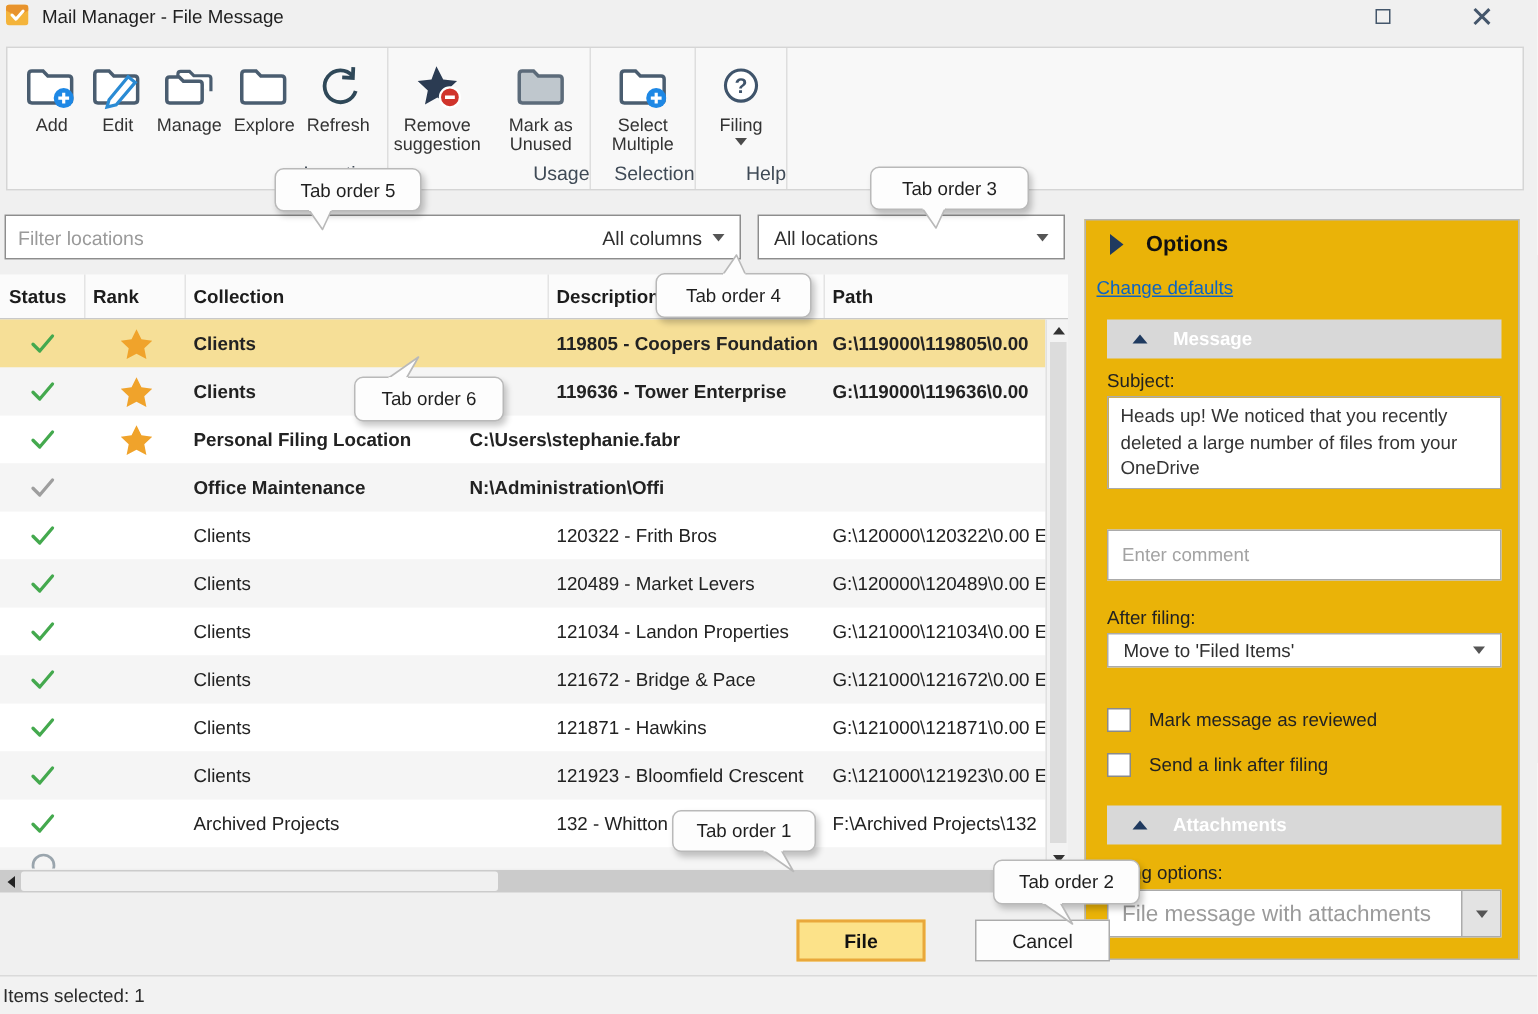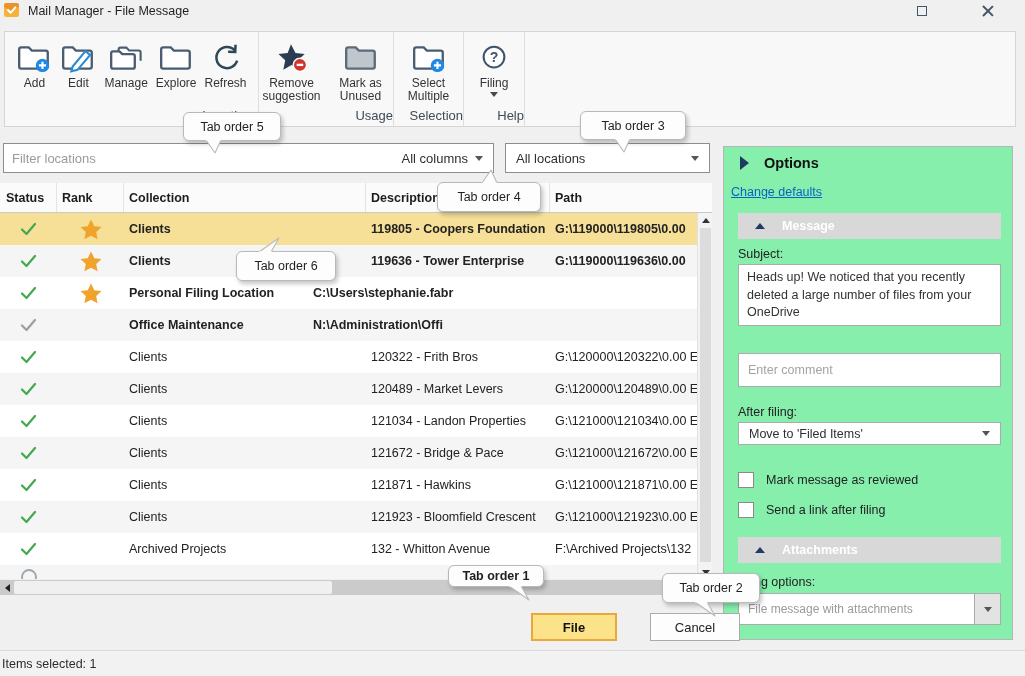--- a/index.html
+++ b/index.html
@@ -61,52 +61,52 @@
   .tri-up{ width:0;height:0;border-left:4px solid transparent;border-right:4px solid transparent;border-bottom:5px solid #333; }
   .tri-down{ width:0;height:0;border-left:4px solid transparent;border-right:4px solid transparent;border-top:5px solid #333; }
   .hscroll { position:absolute; left:0; top:580px; width:712px; height:15px; background:#cbcbcb; }
   .hscroll .thumb { position:absolute; left:14px; top:1px; width:318px; height:13px; background:#f0f0f0; border-radius:2px; }
   .harr { position:absolute; top:0; width:14px; height:15px; display:flex; align-items:center; justify-content:center; }
   .harr.left{ left:0; } .harr.right{ right:0; }
   .tri-left{ width:0;height:0;border-top:4px solid transparent;border-bottom:4px solid transparent;border-right:5px solid #222; }
   .tri-right{ width:0;height:0;border-top:4px solid transparent;border-bottom:4px solid transparent;border-left:5px solid #222; }
 
   
-  .panel { position:absolute; left:723px; top:146px; width:290px; height:494px; background:#86efac; border:1px solid #b5b5b5; }
+  .panel { position:absolute; left:723px; top:146px; width:290px; height:494px; background:#eab308; border:1px solid #b5b5b5; }
   .panel-head { position:absolute; left:14px; top:8px; display:flex; align-items:center; gap:14px; }
   .panel-head .ttl { font-size:14.5px; font-weight:bold; color:#111; }
   .link { position:absolute; left:7px; top:38px; color:#0b63c5; text-decoration:underline; font-size:12.5px; cursor:pointer; }
   .secbar { position:absolute; left:14px; width:263px; height:26px; background:#d8d8d8; display:flex; align-items:center; gap:16px; padding-left:16px; }
   .secbar .sttl { color:#fff; font-weight:bold; font-size:12.5px; }
   .secbar.msg{ top:66px; } .secbar.att{ top:390px; }
   .flabel { position:absolute; left:14px; font-size:12.5px; color:#222; }
   .l-subject{ top:100px; } .l-comment{ top:189px;margin-top:39px; } .l-after{ top:258px; } .l-filing{ top:428px; }
   .subject-box { position:absolute; left:14px; top:117px; width:263px; height:62px; border:1px solid #ababab; background:#fff; font:inherit; font-size:12.5px; line-height:1.4; color:#333; padding:4px 8px; resize:none; outline:none; }
   .comment-box { position:absolute; left:14px; top:206px; width:263px; height:34px; border:1px solid #ababab; background:#fff; font:inherit; font-size:12.5px; color:#333; padding:0 9px; outline:none; }
   .comment-box::placeholder{ color:#a3a3a3; }
   .select { position:absolute; left:14px; top:275px; width:263px; height:23px; border:1px solid #ababab; background:#fff; display:flex; align-items:center; justify-content:space-between; padding:0 10px; font-size:12.5px; color:#2f2f2f; cursor:default; }
   .chk-row { position:absolute; left:14px; display:flex; align-items:center; gap:12px; font-size:12.5px; color:#222; cursor:default; }
   .chk1{ top:325px; } .chk2{ top:355px; }
   .chk { width:16px; height:16px; border:1px solid #8a8a8a; background:#fff; }
   .filing-select { position:absolute; left:14px; top:446px; width:263px; height:32px; border:1px solid #ababab; background:#fff; display:flex; align-items:center; cursor:default; }
-  .filing-select .val { flex:1; padding:0 9px; font-size:12px; color:#9b9b9b; white-space:nowrap; overflow:hidden; }
+  .filing-select .val { flex:1; padding:0 9px; font-size:15px; color:#9b9b9b; white-space:nowrap; overflow:hidden; }
   .filing-select .ddbtn { width:26px; height:100%; background:#e3e3e3; border-left:1px solid #ababab; display:flex; align-items:center; justify-content:center; }
 
   
   .btn { position:absolute; top:613px; height:28px; display:flex; align-items:center; justify-content:center; font-size:13px; cursor:default; }
   .btn-file { left:531px; width:86px; background:#fce289; border:2px solid #e9a83b; font-weight:bold; color:#111; }
   .btn-cancel { left:650px; width:90px; background:#fdfdfd; border:1px solid #ababab; color:#222; }
   .statusbar { position:absolute; left:0; top:650px; width:100%; height:26px; background:#f2f2f2; border-top:1px solid #dadada; display:flex; align-items:center; padding-left:2px; font-size:12.5px; color:#2b2b2b; }
 
   
   .callout { position:absolute; z-index:60; background:#fdfdfd; border:1px solid #b9b9b9; border-radius:6px; box-shadow:2px 3px 4px rgba(0,0,0,.22); display:flex; align-items:center; justify-content:center; font-size:12.5px; color:#1f1f1f; }
   .callout svg.tail { position:absolute; }
   .tail-bottom { top:100%; margin-top:-1px; }
   .tail-top { bottom:100%; margin-bottom:-1px; }
-  .co1 { left:448px; top:565px; width:96px;  height:22px;font-weight:bold; }
+  .co1 { left:448px; top:540px; width:96px;  height:28px; }
   .co2 { left:662px; top:573px; width:98px;  height:30px; }
   .co3 { left:580px; top:111px; width:106px; height:29px; }
   .co4 { left:437px; top:182px; width:104px; height:30px; }
   .co5 { left:183px; top:112px; width:98px;  height:29px; }
   .co6 { left:236px; top:251px; width:100px; height:30px; }
 </style>
 </head>
 <body>
 
 <div id="app">

